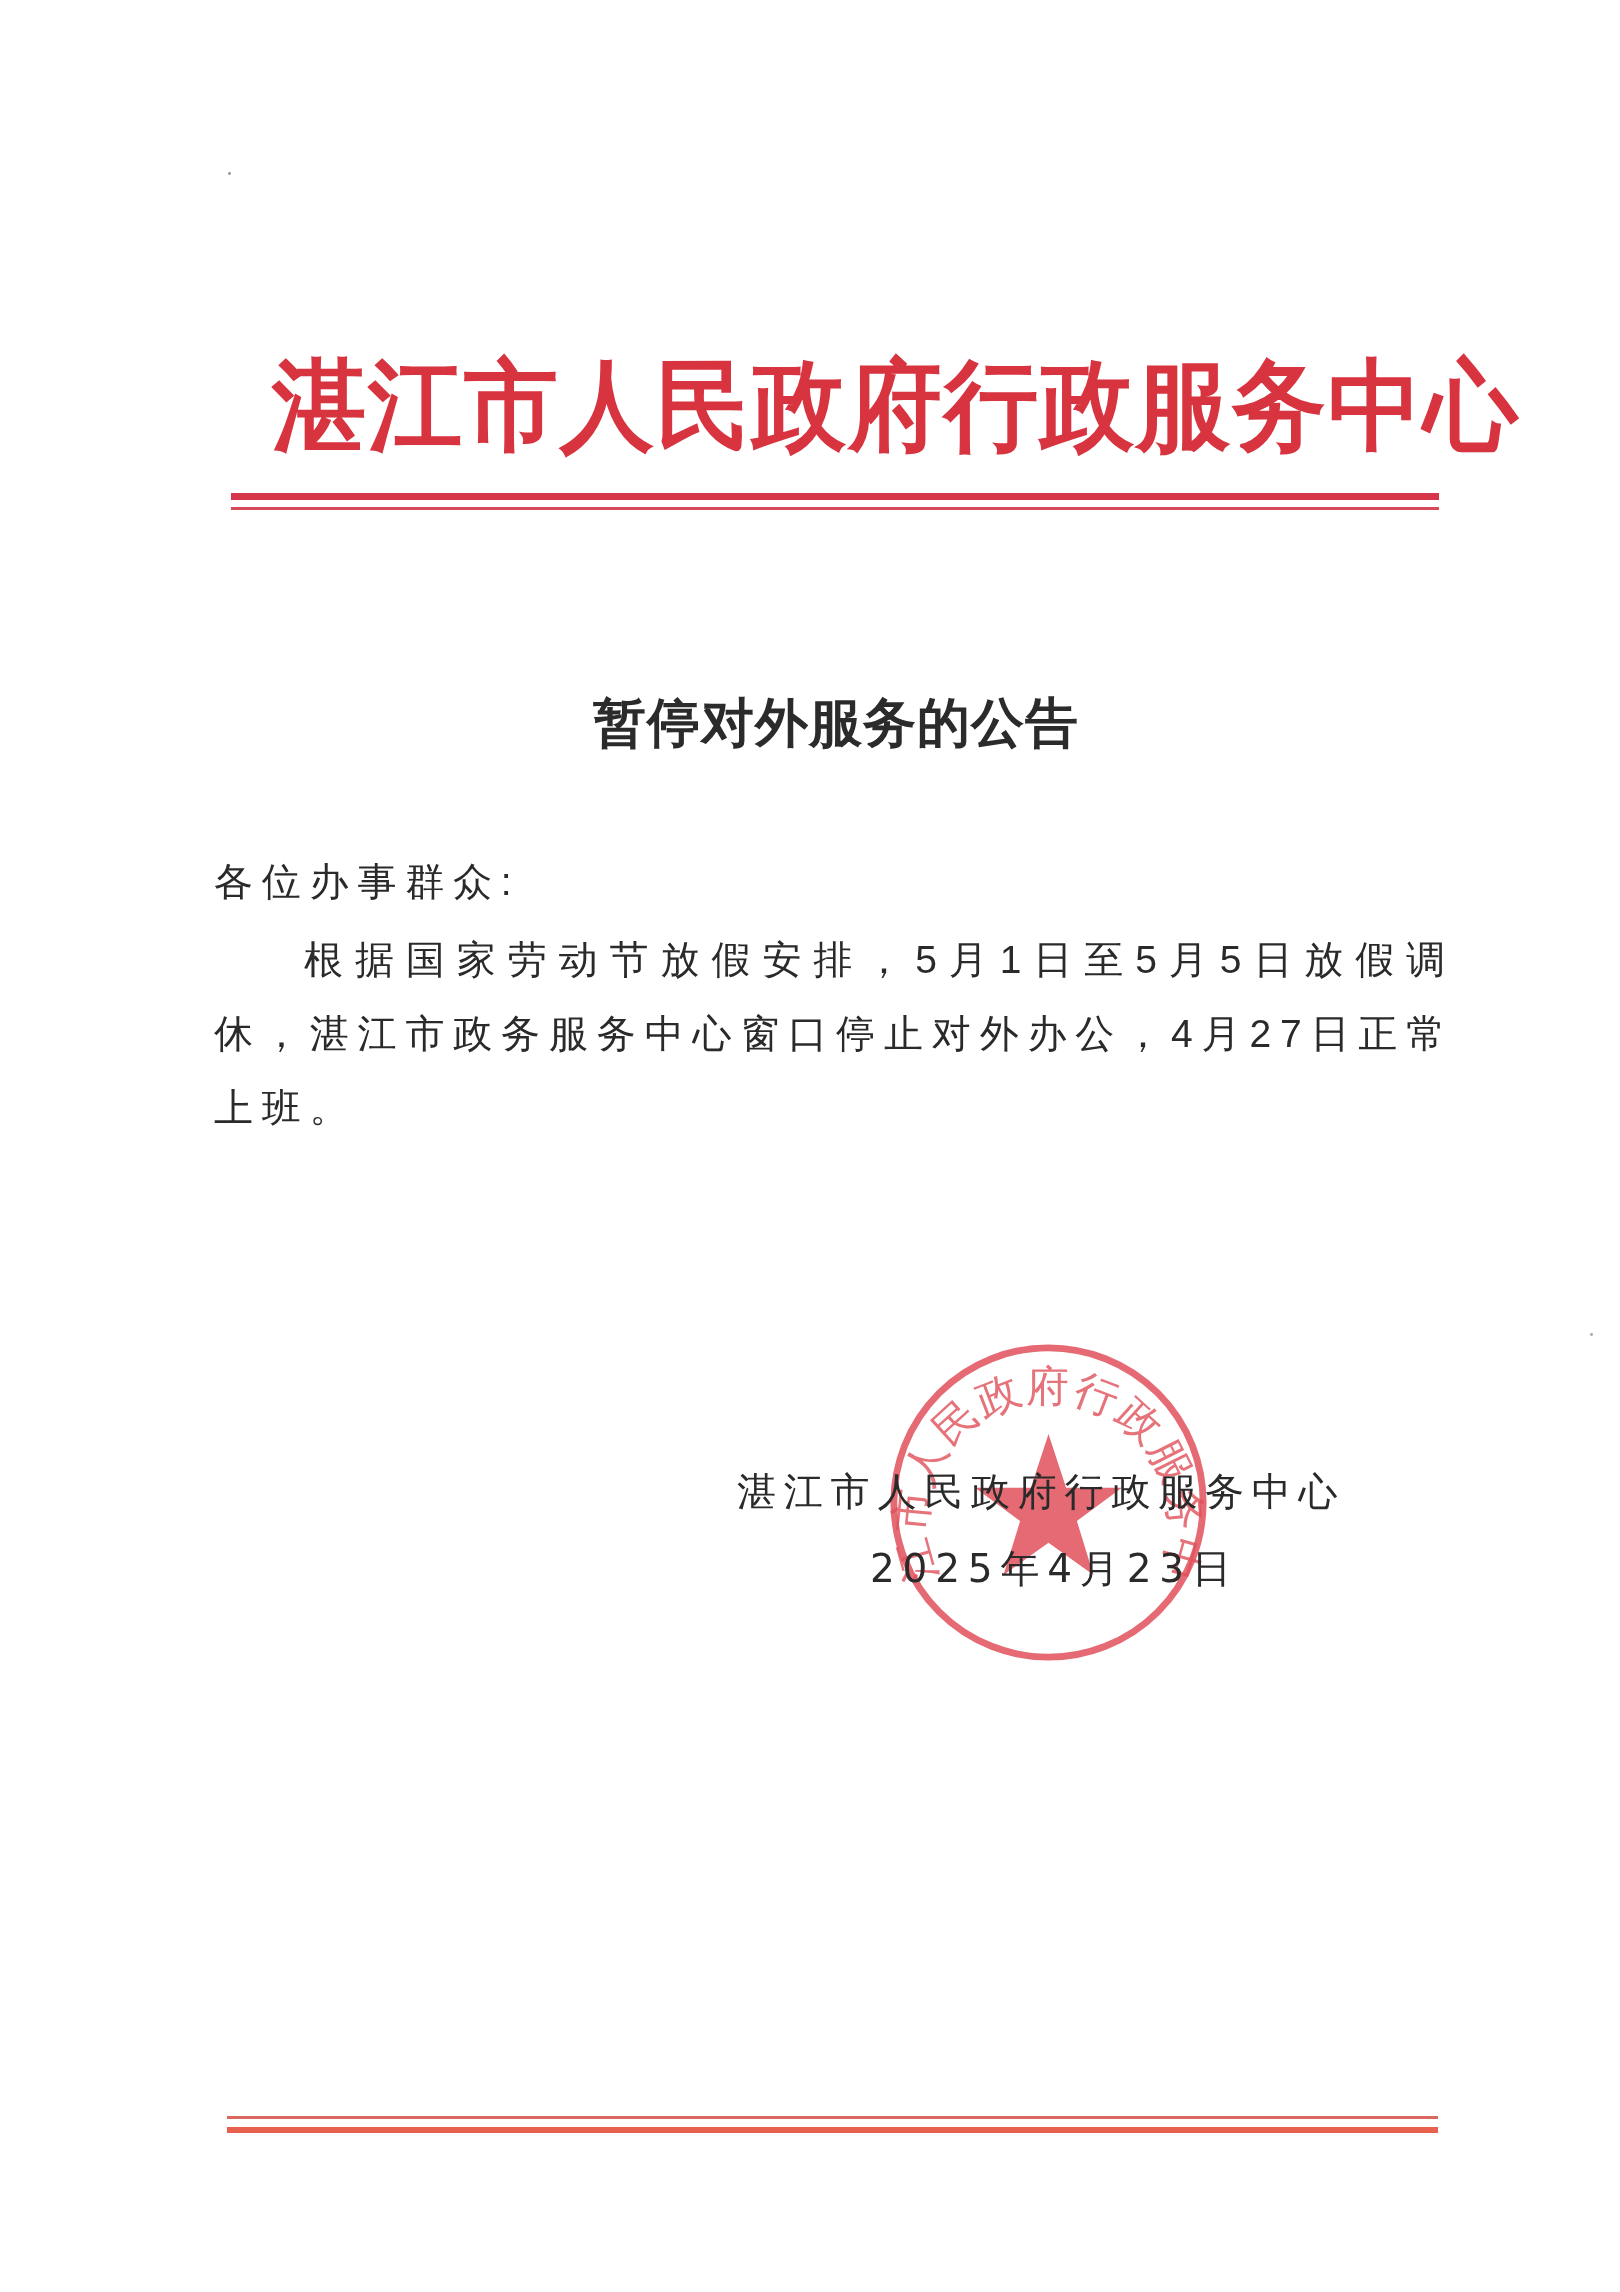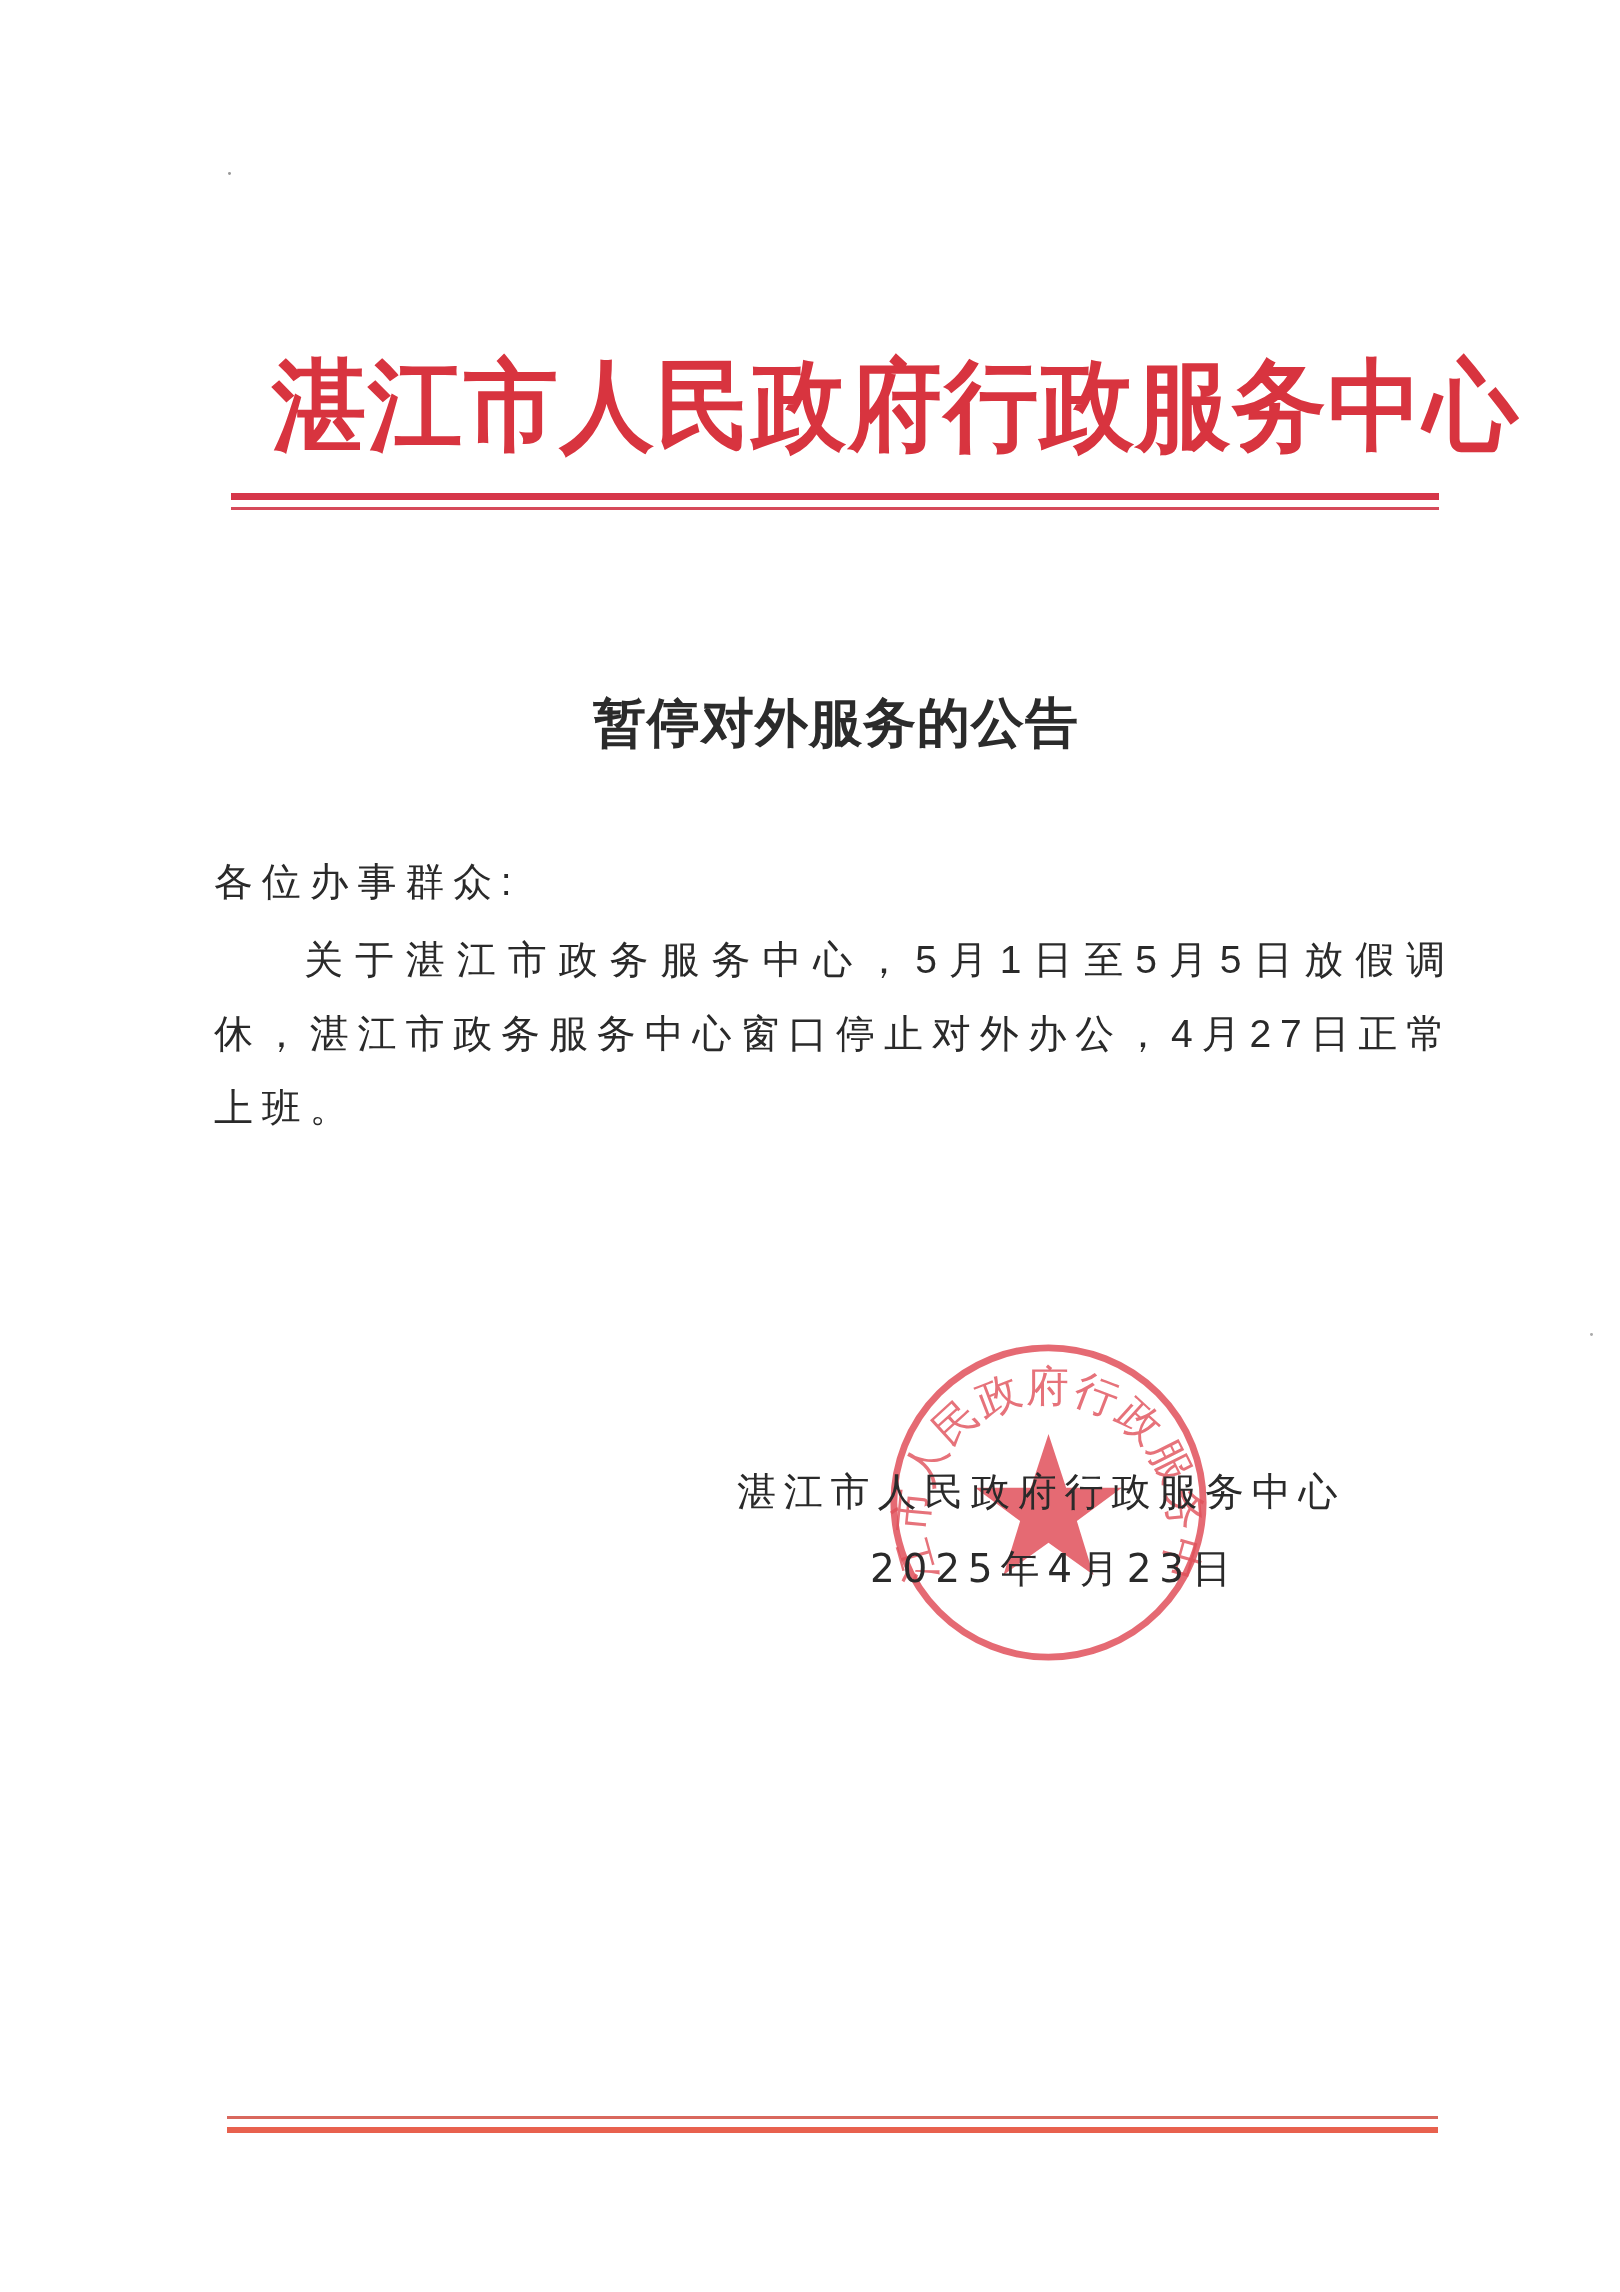--- a/index.html
+++ b/index.html
@@ -52,21 +52,21 @@
 
   <div class="letterhead">湛江市人民政府行政服务中心</div>
 
   <div class="rule rule-top-thick"></div>
   <div class="rule rule-top-thin"></div>
 
   <div class="title title-2">暂停对外服务的公告</div>
 
   <div class="body-text salutation">各位办事群众:</div>
 
-  <p class="body-text para para-1">关于湛江市政务服务中心，5月1日至5月5日放假调休，湛江市政务服务中心窗口停止对外办公，4月27日正常上班。</p>
+  <p class="body-text para para-1">根据国家劳动节放假安排，5月1日至5月5日放假调休，湛江市政务服务中心窗口停止对外办公，4月27日正常上班。</p>
 
   <svg class="stamp" viewBox="0 0 330 330" xmlns="http://www.w3.org/2000/svg">
     <defs>
       <path id="seal-arc" d="M 50 235 A 125 125 0 1 1 280 235" fill="none"></path>
     </defs>
     <circle cx="165" cy="165" r="158" fill="none" stroke="#e0505a" stroke-width="7" opacity="0.85"></circle>
     <text font-size="44" fill="#e0505a" opacity="0.8" font-family="DejaVu Serif, serif" letter-spacing="2">
       <textPath href="#seal-arc" startOffset="50%" text-anchor="middle">湛江市人民政府行政服务中心</textPath>
     </text>
     <polygon points="165,95 183,150 240,150 194,184 211,239 165,206 119,239 136,184 90,150 147,150" fill="#e0505a" opacity="0.85"></polygon>

